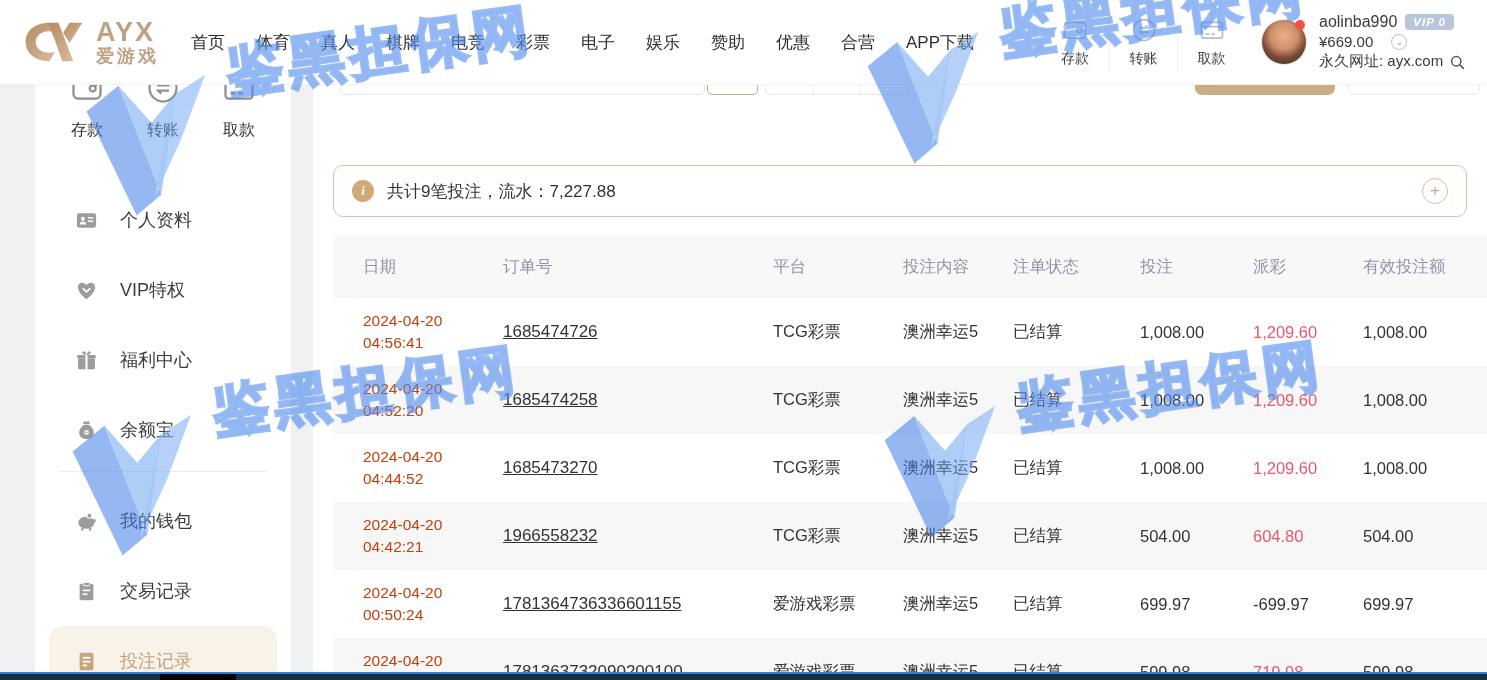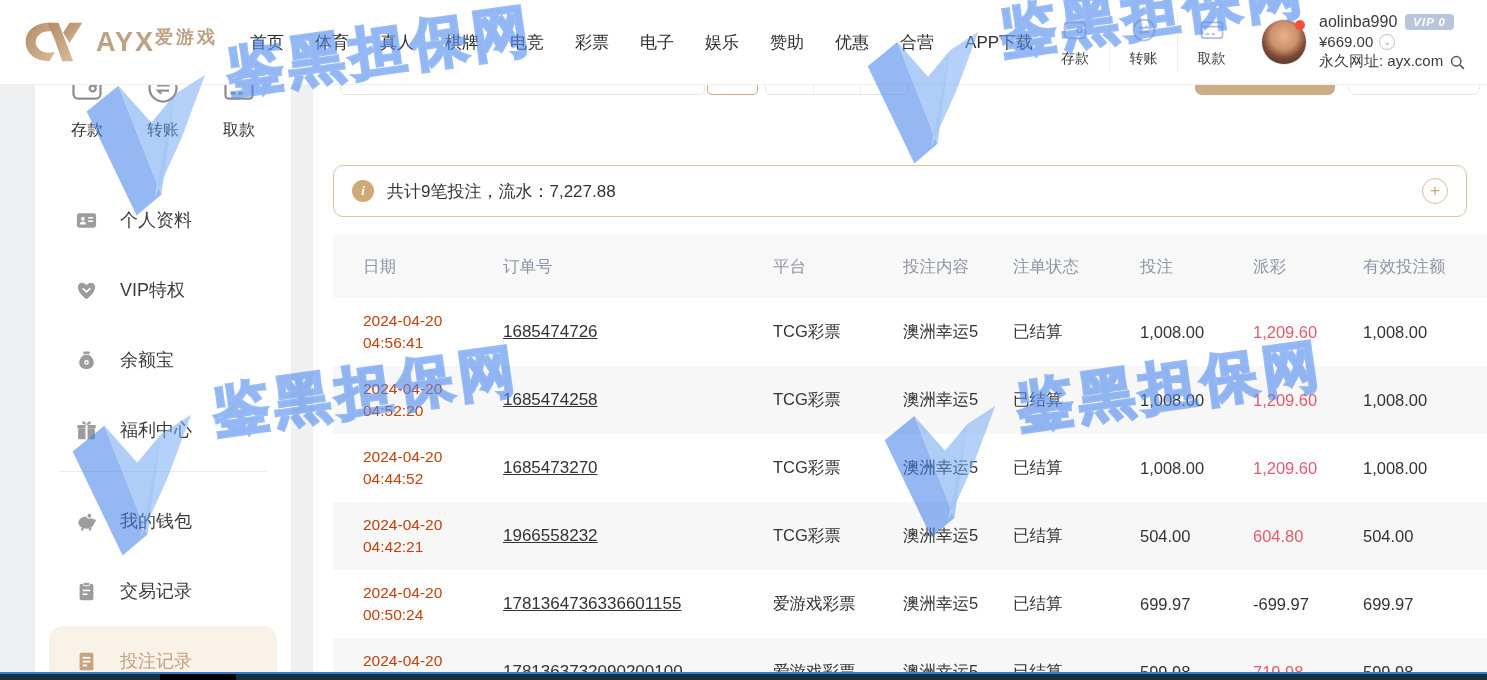--- a/index.html
+++ b/index.html
@@ -11,21 +11,21 @@
   .screen { position:absolute; inset:0; width:1487px; height:680px; overflow:hidden; }
 
   
   .header {
     position:absolute; top:0; left:0; width:100%; height:85px;
     background:#fff; z-index:50; display:flex; align-items:center;
     border-bottom:1px solid #f1f1f1; padding:0 10px 0 22px;
   }
   .logo { display:flex; align-items:center; gap:10px; cursor:pointer; }
   .logo-mark { width:64px; height:48px; }
-  .logo-text { display:flex; flex-direction:row; line-height:1.05; color:#bfa183; font-weight:bold; }
+  .logo-text { display:flex; flex-direction:column; line-height:1.05; color:#bfa183; font-weight:bold; }
   .logo-line1 { font-size:27px; letter-spacing:2px; }
   .logo-line2 { font-size:18px; letter-spacing:3px; }
   .nav { display:flex; gap:31px; margin-left:32px; font-size:17px; color:#2e2e2e; }
   .nav-item { cursor:pointer; white-space:nowrap; }
   .header-right { margin-left:auto; display:flex; align-items:center; }
   .hq-group { display:flex; }
   .hq-item { width:68px; display:flex; flex-direction:column; align-items:center; gap:6px; cursor:pointer; padding:4px 0; }
   .hq-item + .hq-item { border-left:1px solid #f0f0f0; }
   .hq-item .icon-slot { width:28px; height:28px; color:#b6bcdb; }
   .hq-item .icon-slot svg { width:100%; height:100%; }
@@ -33,21 +33,21 @@
   .avatar-wrap { position:relative; margin:0 12px 0 16px; }
   .avatar {
     width:46px; height:46px; border-radius:50%; cursor:pointer;
     background:radial-gradient(circle at 50% 36%, #e8b08a 0%, #cb906c 38%, #7a4a35 62%, #38291f 100%);
     border:1px solid #e8e8e8;
   }
   .avatar-dot { position:absolute; top:1px; right:2px; width:10px; height:10px; border-radius:50%; background:#f4503e; }
   .user-info { display:flex; flex-direction:column; gap:2px; min-width:158px; }
   .user-row1 { display:flex; align-items:center; gap:8px; font-size:16px; color:#3a3a3a; }
   .vip-badge { background:#b9c5da; color:#fff; font-size:11.5px; font-weight:bold; font-style:italic; padding:2px 8px; border-radius:4px; letter-spacing:1px; }
-  .user-row2 { display:flex; align-items:center; gap:6px; font-size:15px; color:#3a3a3a; }
+  .user-row2 { display:flex; align-items:center; gap:18px; font-size:15px; color:#3a3a3a; }
   .chev-circle { width:16px; height:16px; border:1px solid #c2c2c2; border-radius:50%; display:flex; align-items:center; justify-content:center; font-size:9px; color:#999; cursor:pointer; }
   .user-row3 { display:flex; align-items:flex-end; gap:4px; font-size:15px; color:#3a3a3a; white-space:nowrap; }
   .search-icon { width:17px; height:17px; margin-left:2px; cursor:pointer; }
 
   
   .sidebar { position:absolute; left:35px; top:0; width:256px; height:680px; background:#fff; z-index:10; }
   .side-quick { display:flex; padding:70px 14px 0; }
   .sq-item { flex:1; display:flex; flex-direction:column; align-items:center; gap:14px; cursor:pointer; }
   .sq-item .icon-slot { width:36px; height:36px; color:#8f8f8f; }
   .sq-item .icon-slot svg { width:100%; height:100%; }
@@ -288,35 +288,35 @@
           </div>
           <div class="menu-item">
             <span class="icon-slot"><svg viewBox="0 0 24 24">
                 <path d="M12 21C5.5 16.5 3 12 3 8.2 3 5.6 5 3.8 7.4 3.8c1.9 0 3.5 1 4.6 2.5 1.1-1.5 2.7-2.5 4.6-2.5C19 3.8 21 5.6 21 8.2c0 3.8-2.5 8.3-9 12.8z" fill="currentColor"></path>
                 <path d="M8.6 10.2 12 13.4l3.4-3.2" stroke="#fff" stroke-width="1.8" fill="none" stroke-linecap="round"></path>
               </svg></span>
             <span>VIP特权</span>
           </div>
           <div class="menu-item">
             <span class="icon-slot"><svg viewBox="0 0 24 24">
+                <rect x="3.2" y="10.5" width="17.6" height="10.5" rx="1.2" fill="currentColor"></rect>
+                <rect x="2.4" y="6.2" width="19.2" height="4" rx="1" fill="currentColor"></rect>
+                <rect x="10.9" y="6.2" width="2.2" height="14.8" fill="#fff"></rect>
+                <path d="M12 6.2C9 6.2 6.8 4.8 7.6 3.2 8.4 1.6 11 2.6 12 6.2zm0 0c3 0 5.2-1.4 4.4-3s-3.4-.6-4.4 3z" fill="currentColor"></path>
+              </svg></span>
+            <span>福利中心</span>
+          </div>
+          <div class="menu-item">
+            <span class="icon-slot"><svg viewBox="0 0 24 24">
                 <rect x="8.6" y="2.6" width="6.8" height="3" rx="1.2" fill="currentColor"></rect>
                 <path d="M9.3 6.2h5.4c3.2 2 4.9 4.9 4.9 8.1 0 4-3 6.6-7.6 6.6s-7.6-2.6-7.6-6.6c0-3.2 1.7-6.1 4.9-8.1z" fill="currentColor"></path>
                 <circle cx="12" cy="14" r="2.4" fill="#fff"></circle>
                 <circle cx="12" cy="14" r="1" fill="currentColor"></circle>
               </svg></span>
             <span>余额宝</span>
-          </div>
-          <div class="menu-item">
-            <span class="icon-slot"><svg viewBox="0 0 24 24">
-                <rect x="3.2" y="10.5" width="17.6" height="10.5" rx="1.2" fill="currentColor"></rect>
-                <rect x="2.4" y="6.2" width="19.2" height="4" rx="1" fill="currentColor"></rect>
-                <rect x="10.9" y="6.2" width="2.2" height="14.8" fill="#fff"></rect>
-                <path d="M12 6.2C9 6.2 6.8 4.8 7.6 3.2 8.4 1.6 11 2.6 12 6.2zm0 0c3 0 5.2-1.4 4.4-3s-3.4-.6-4.4 3z" fill="currentColor"></path>
-              </svg></span>
-            <span>福利中心</span>
           </div>
         </div>
       <div class="side-divider"></div>
       <div>
 
       <div class="menu-item">
             <span class="icon-slot"><svg viewBox="0 0 24 24">
                 <ellipse cx="11.8" cy="13.2" rx="8.3" ry="6.4" fill="currentColor"></ellipse>
                 <path d="M19 9.5c1.6-.3 2.6.5 2.6 1.8 0 1.2-.8 2-2 2.1z" fill="currentColor"></path>
                 <rect x="6.5" y="18.6" width="2.4" height="2.8" fill="currentColor"></rect>

